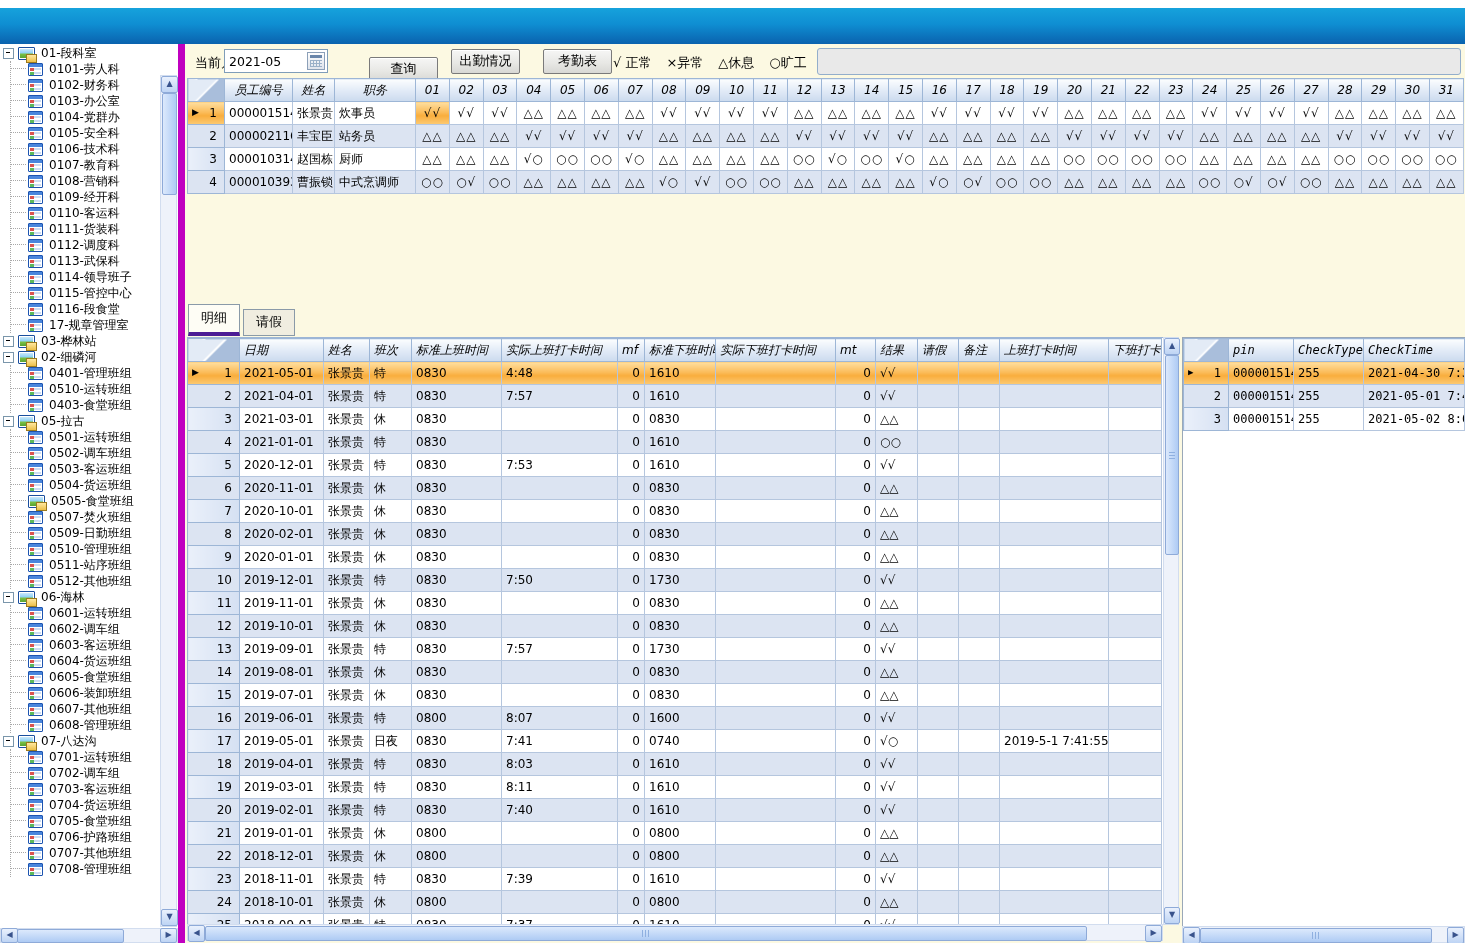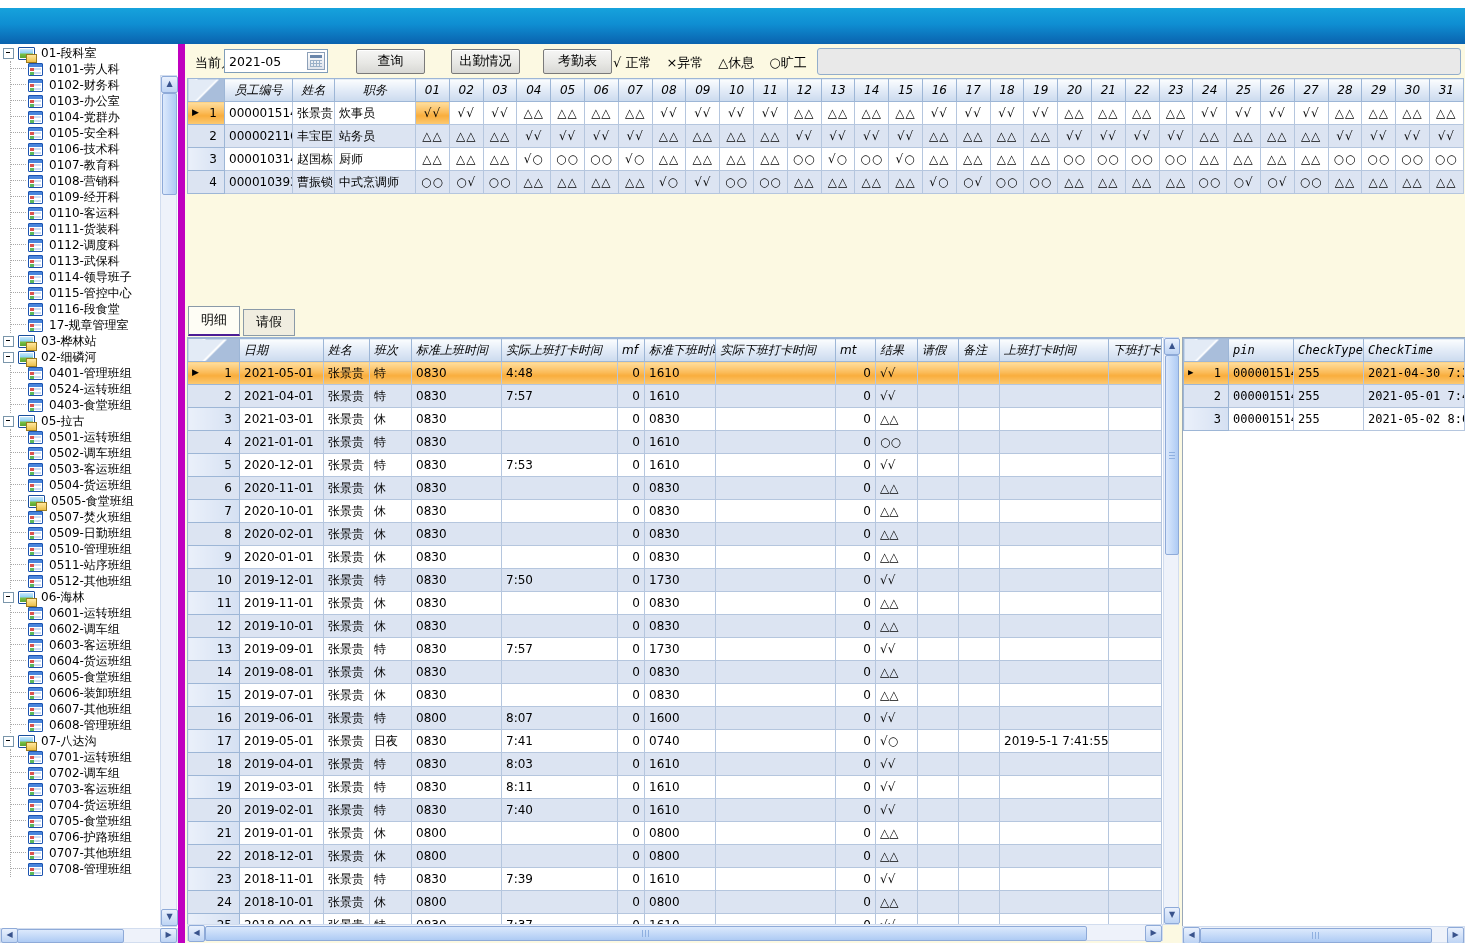--- a/index.html
+++ b/index.html
@@ -62,21 +62,21 @@
   .grid tr.alt td{background:#dce4f2;}
   .grid tr.selrow td{background:linear-gradient(180deg,#fede9e,#fbbc5a 45%,#f9ad3c 60%,#fcca74);}
   .grid td.daycell{text-align:center;letter-spacing:1px;padding:0 1px;}
   .grid td.selcell{background:linear-gradient(180deg,#fede9e,#fbbc5a 45%,#f9ad3c 60%,#fcca74);}
   .grid td.num{text-align:right;}
   .cornerhdr{background:linear-gradient(135deg,#e3ebf6 0 48%,#ffffff 49% 52%,#a9bedb 53%) !important;}
   .topgrid{position:absolute;left:2px;top:34px;}
   
   .tabs{position:absolute;left:3px;top:264px;height:28px;display:flex;align-items:flex-end;}
   .tab{height:25px;line-height:24px;padding:0 12px;font-size:13px;border:1px solid #8a9aa8;margin-right:3px;cursor:default;}
-  .tab.active{height:27px;line-height:26px;background:#fefdf5;border-bottom:2px solid #4c1d95;z-index:2;}
+  .tab.active{height:27px;line-height:26px;background:#fefdf5;border-bottom:4px solid #4c1d95;z-index:2;}
   .tab.inactive{background:#f0ede0;}
   .detailwrap{position:absolute;left:2px;top:293px;width:976px;height:588px;overflow:hidden;background:#fff;border-top:1px solid #9db6d6;}
   .rightwrap{position:absolute;left:997px;top:293px;width:283px;height:589px;overflow:hidden;background:#fff;border:1px solid #9aa8b8;}
   .mono{font-family:"DejaVu Sans Mono","Liberation Mono",monospace;}
   
   .sb{position:absolute;background:#eef2fa;border:1px solid #d2ddef;box-sizing:border-box;}
   .sb .arrow{position:absolute;width:15px;height:15px;border:1px solid #8eaad8;border-radius:2px;
       background:linear-gradient(180deg,#eaf1fd,#bed4f4);color:#39538c;font-size:8px;line-height:14px;text-align:center;}
   .sb .thumb{position:absolute;border:1px solid #8eaad8;border-radius:2px;
       background:linear-gradient(180deg,#dce9fc,#aecbf4);}
@@ -185,21 +185,21 @@
             <span class="ticon node"></span>
             <span class="tlabel">02-细磷河</span>
           </div>
           <div class="tree-kids">
             <div class="tree-row child">
               <span class="ticon leaf"></span>
               <span class="tlabel">0401-管理班组</span>
             </div>
             <div class="tree-row child">
               <span class="ticon leaf"></span>
-              <span class="tlabel">0524-运转班组</span>
+              <span class="tlabel">0510-运转班组</span>
             </div>
             <div class="tree-row child">
               <span class="ticon leaf"></span>
               <span class="tlabel">0403-食堂班组</span>
             </div>
           </div>
         </div>
         <div class="tree-group">
           <div class="tree-row root">
             <span class="expander"></span>
@@ -348,21 +348,21 @@
 
   <div class="sep-v"></div>
 
   <div class="main">
 
     <span class="tb-label">当前月份</span>
     <div class="month-input">
       <span class="mval">2021-05</span>
       <span class="calbtn"></span>
     </div>
-    <div class="xpbtn" style="left:171px;">查询</div>
+    <div class="xpbtn" style="left:184px;margin-top:8px;">查询</div>
     <div class="xpbtn" style="left:266px;">出勤情况</div>
     <div class="xpbtn" style="left:358px;">考勤表</div>
     <div class="legend">
       <span>√ 正常</span>
       <span>×异常</span>
       <span>△休息</span>
       <span>○旷工</span>
     </div>
     <div class="infobox"></div>
 

